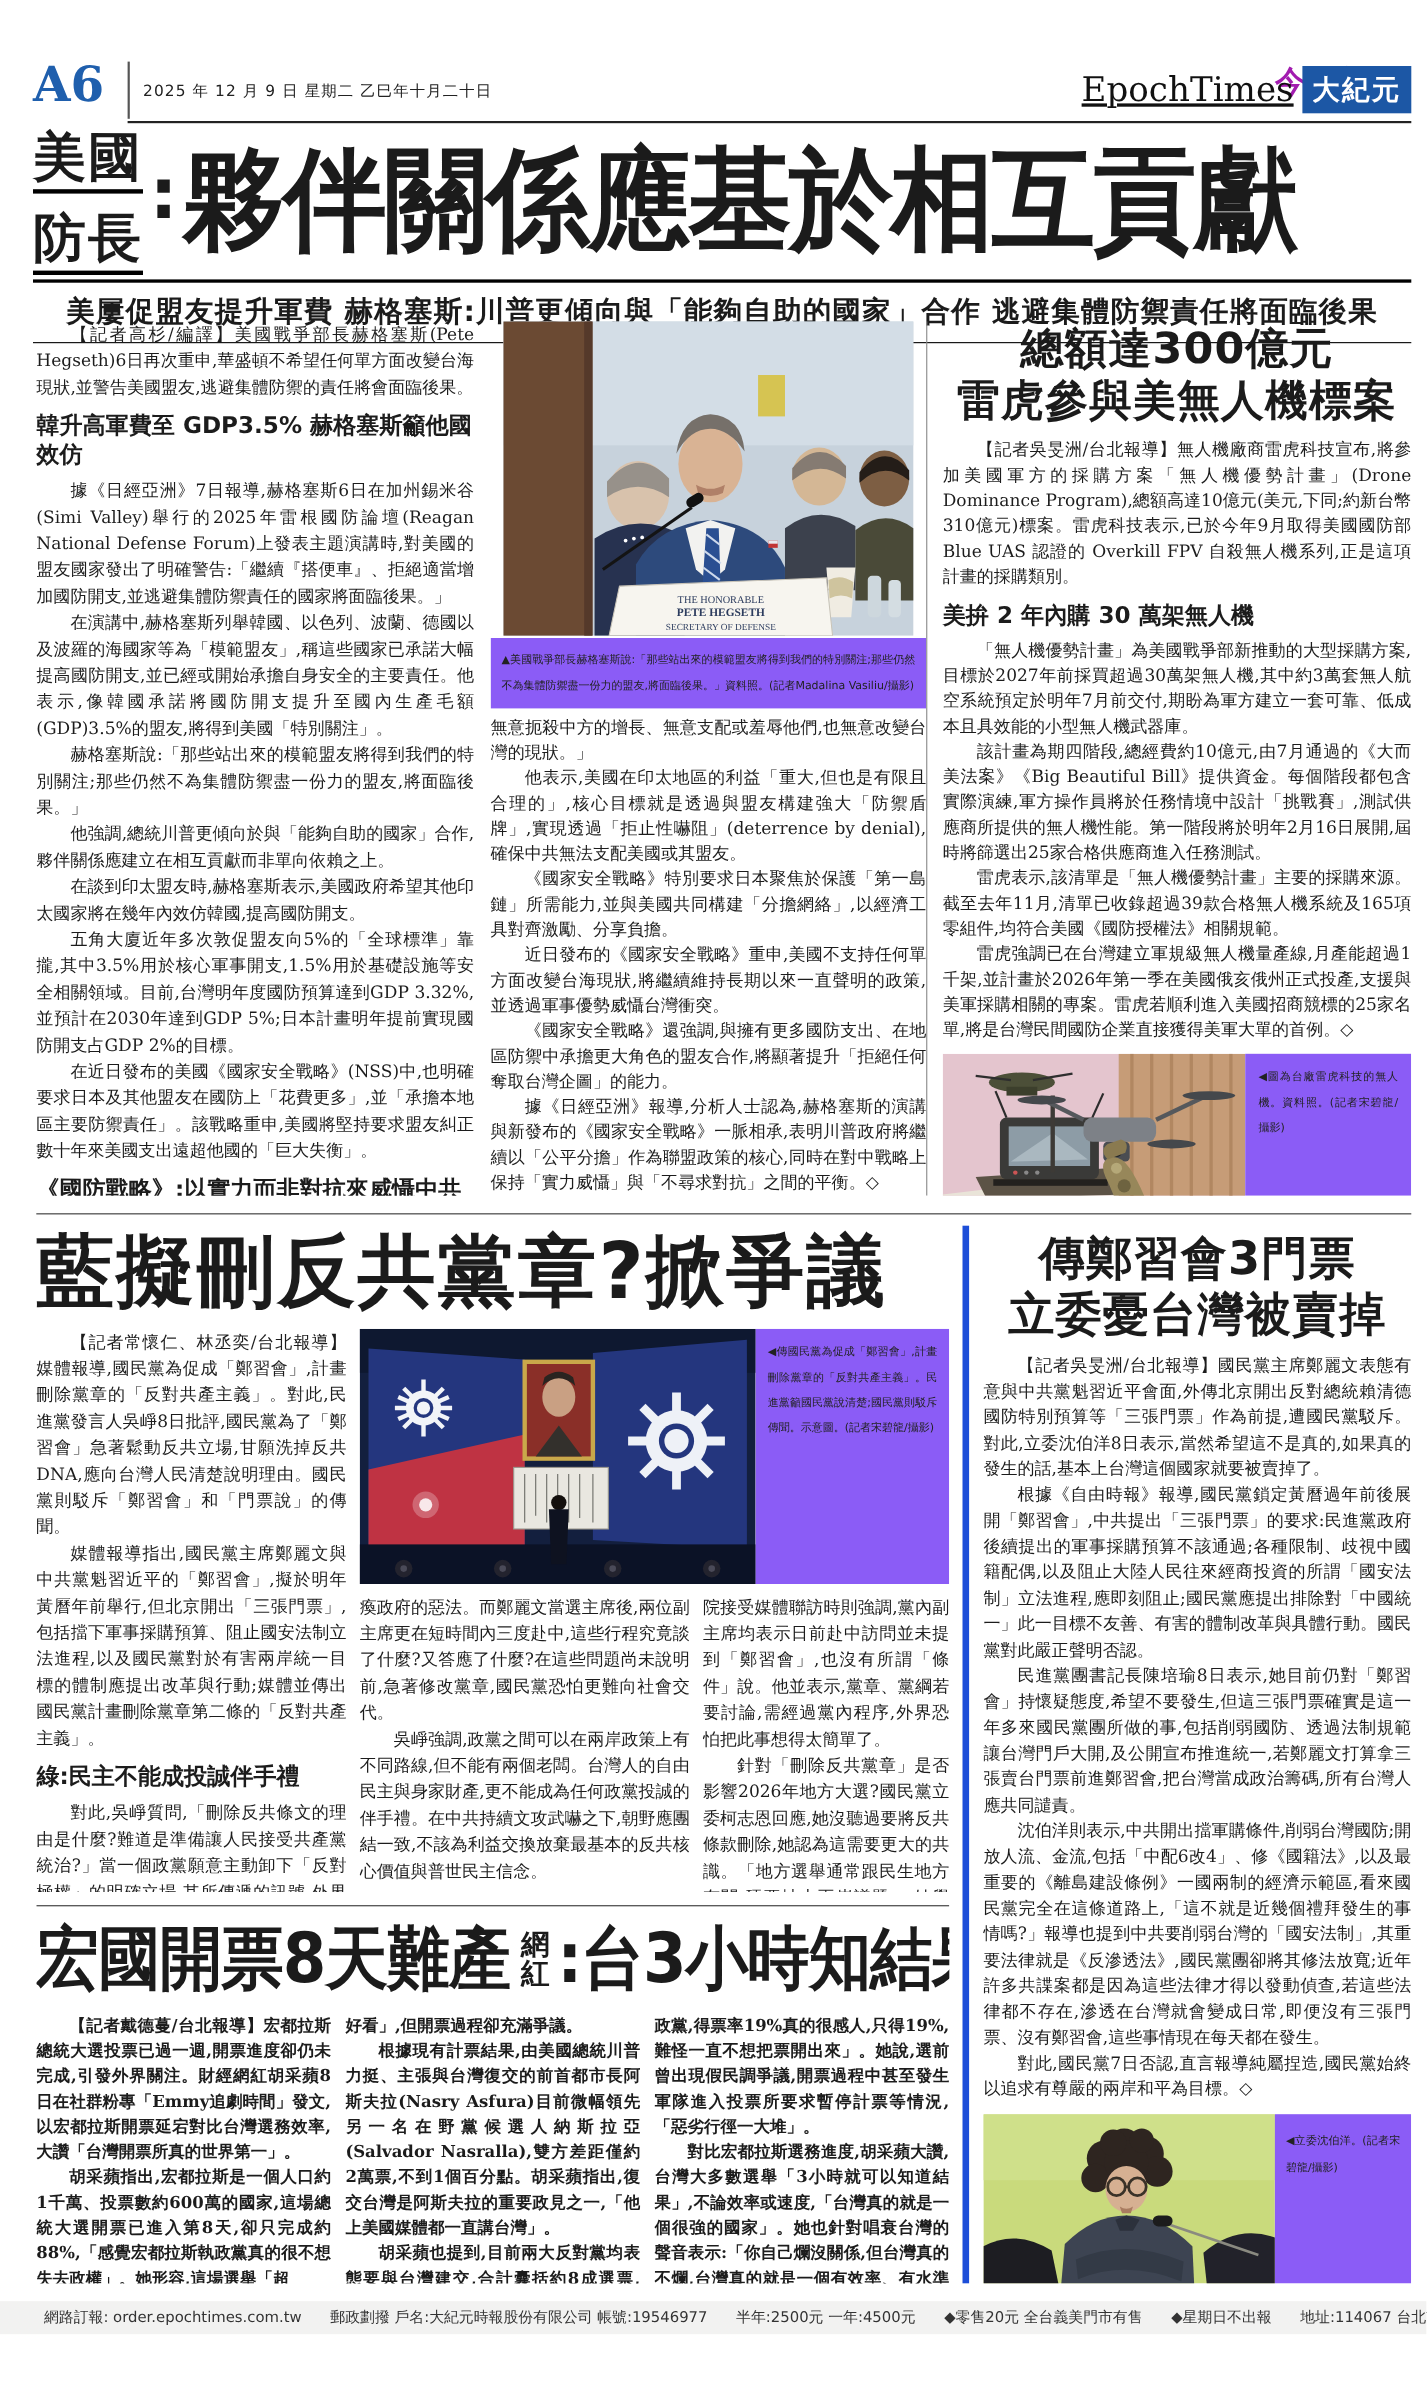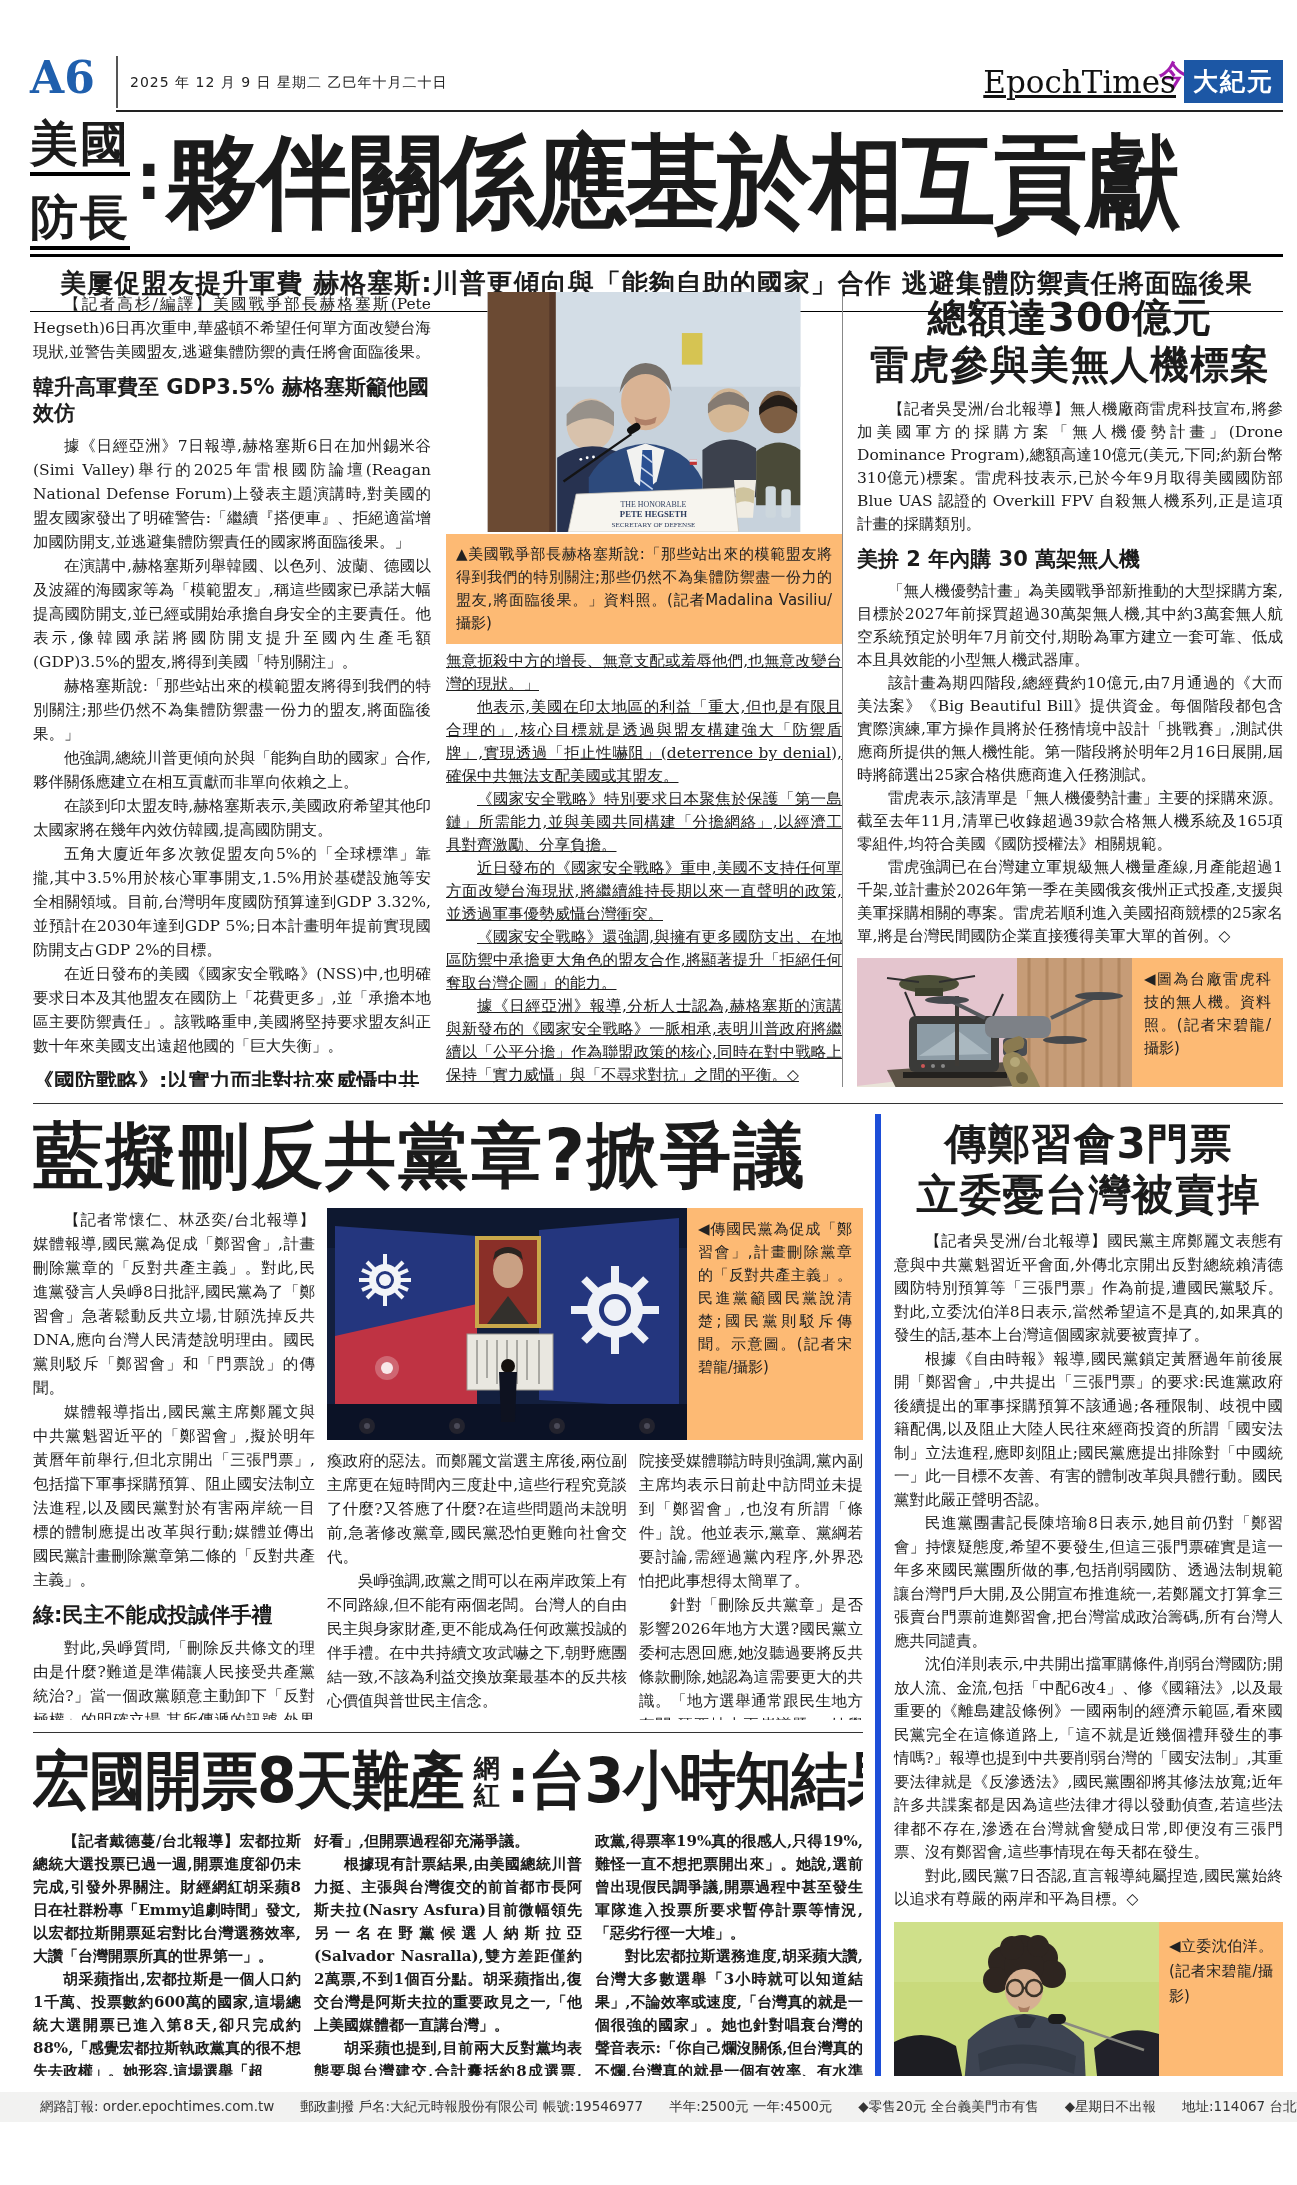--- a/index.html
+++ b/index.html
@@ -32,30 +32,30 @@
   .deck{position:absolute;top:254px;left:30px;right:14px;border-top:3px solid #000;
         border-bottom:1px solid #000;padding:9px 0 10px;text-align:center;font-size:26px;
         font-weight:800;letter-spacing:1px;}
 
   
   .bt{font-size:15.5px;line-height:24px;text-align:justify;color:#1c1c1c;}
   .bt p{margin:0;text-indent:2em;}
   .bt p.cont{text-indent:0;}
   .sh{font-family:"DejaVu Sans","Liberation Sans",sans-serif;font-weight:bold;font-size:21px;
       line-height:26px;margin:10px 0 8px;text-align:left;}
-  .cap{background:#fdba74;font-family:"DejaVu Sans","Liberation Sans",sans-serif;font-size:15px;
+  .cap{background:#8b5cf6;font-family:"DejaVu Sans","Liberation Sans",sans-serif;font-size:10px;
        line-height:23px;text-align:justify;color:#222;}
 
   
   .top-section{position:absolute;top:292px;left:33px;width:1250px;height:795px;display:flex;overflow:hidden;}
   .ts-col1{width:398px;overflow:hidden;}
   .ts-gap{width:15px;flex:none;}
   .ts-colmid{width:396px;overflow:hidden;display:flex;flex-direction:column;}
   .ts-colmid .cap{padding:9px 10px;margin-top:2px;}
-  .ts-midtext{margin-top:6px;line-height:23px;text-decoration:underline;}
+  .ts-midtext{margin-top:6px;line-height:23px;}
   .ts-colright{flex:1;border-left:1px solid #888;padding-left:14px;overflow:hidden;}
   .ts-colright .bt{line-height:23px;}
   .rc-head{font-family:"DejaVu Sans","Liberation Sans",sans-serif;font-weight:800;font-size:39px;
            line-height:47px;text-align:center;margin:2px 0 10px;letter-spacing:1px;}
   .photo-block{display:flex;margin-top:10px;height:170px;}
   .photo-block .cap{flex:1;padding:10px 12px;}
 
   
   .page-rule{position:absolute;left:33px;right:14px;top:1103px;height:1px;background:#333;}
 

